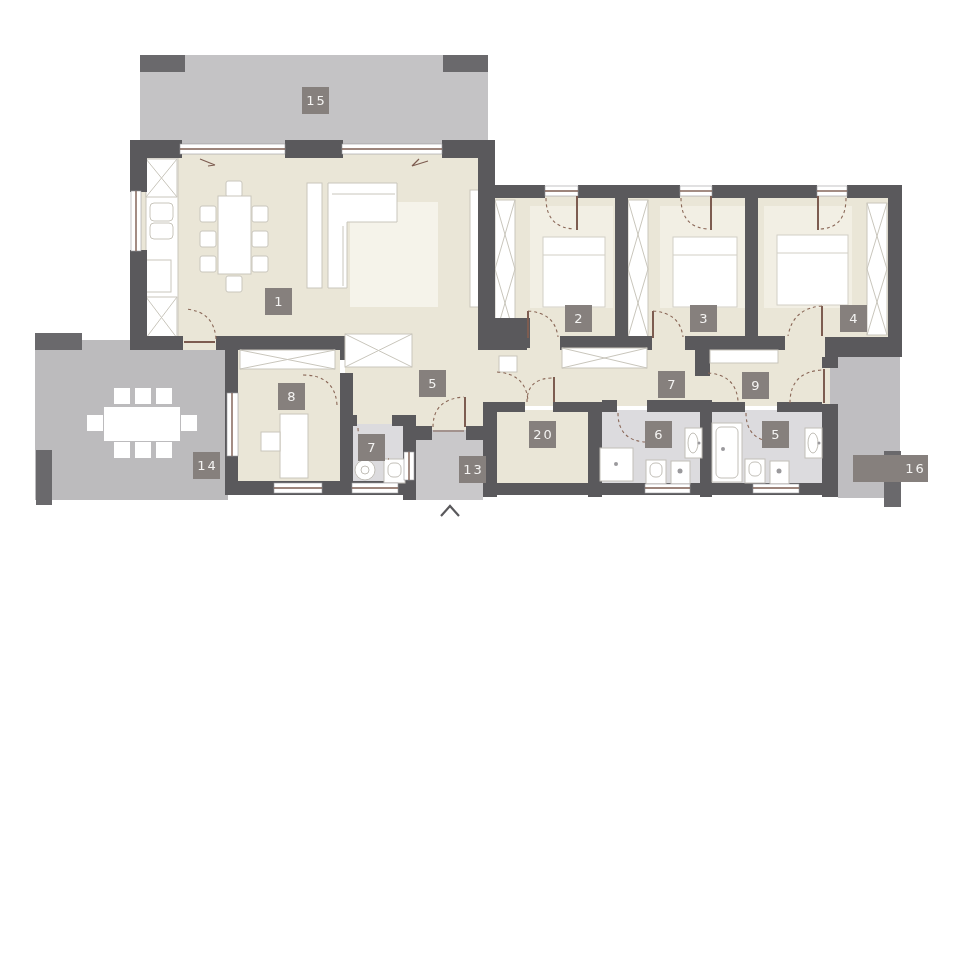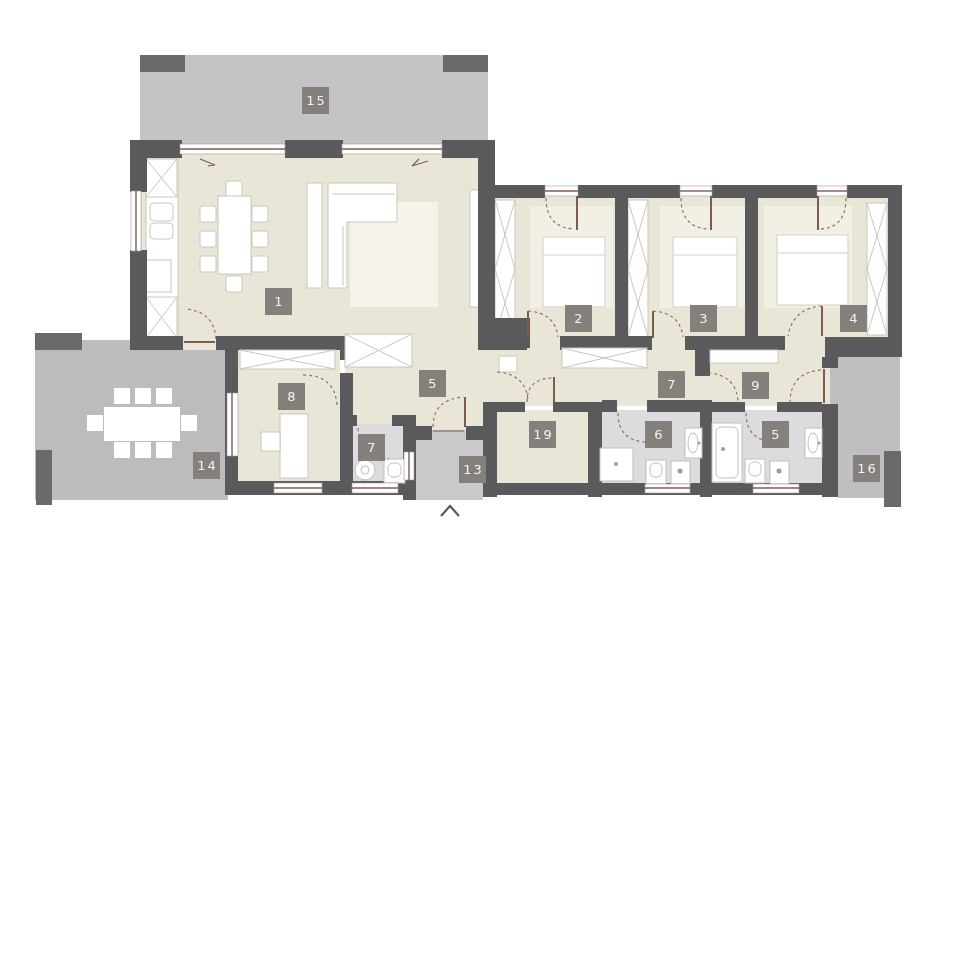--- a/index.html
+++ b/index.html
@@ -277,19 +277,19 @@
 <div class="badge" style="left:565px;top:305px;">2</div>
 <div class="badge" style="left:690px;top:305px;">3</div>
 <div class="badge" style="left:840px;top:305px;">4</div>
 <div class="badge" style="left:762px;top:421px;">5</div>
 <div class="badge" style="left:645px;top:421px;">6</div>
 <div class="badge" style="left:358px;top:434px;">7</div>
 <div class="badge" style="left:278px;top:383px;">8</div>
 <div class="badge" style="left:742px;top:372px;">9</div>
 <div class="badge" style="left:658px;top:371px;">7</div>
 <div class="badge" style="left:419px;top:370px;">5</div>
-<div class="badge" style="left:529px;top:421px;">19</div>
+<div class="badge" style="left:529px;top:421px;">20</div>
 <div class="badge" style="left:459px;top:456px;">13</div>
 <div class="badge" style="left:193px;top:452px;">14</div>
 <div class="badge" style="left:302px;top:87px;">15</div>
-<div class="badge" style="left:853px;top:455px;">16</div>
+<div class="badge" style="left:853px;top:455px;padding-left:48px;">16</div>
 
 </div>
 
 </body></html>

